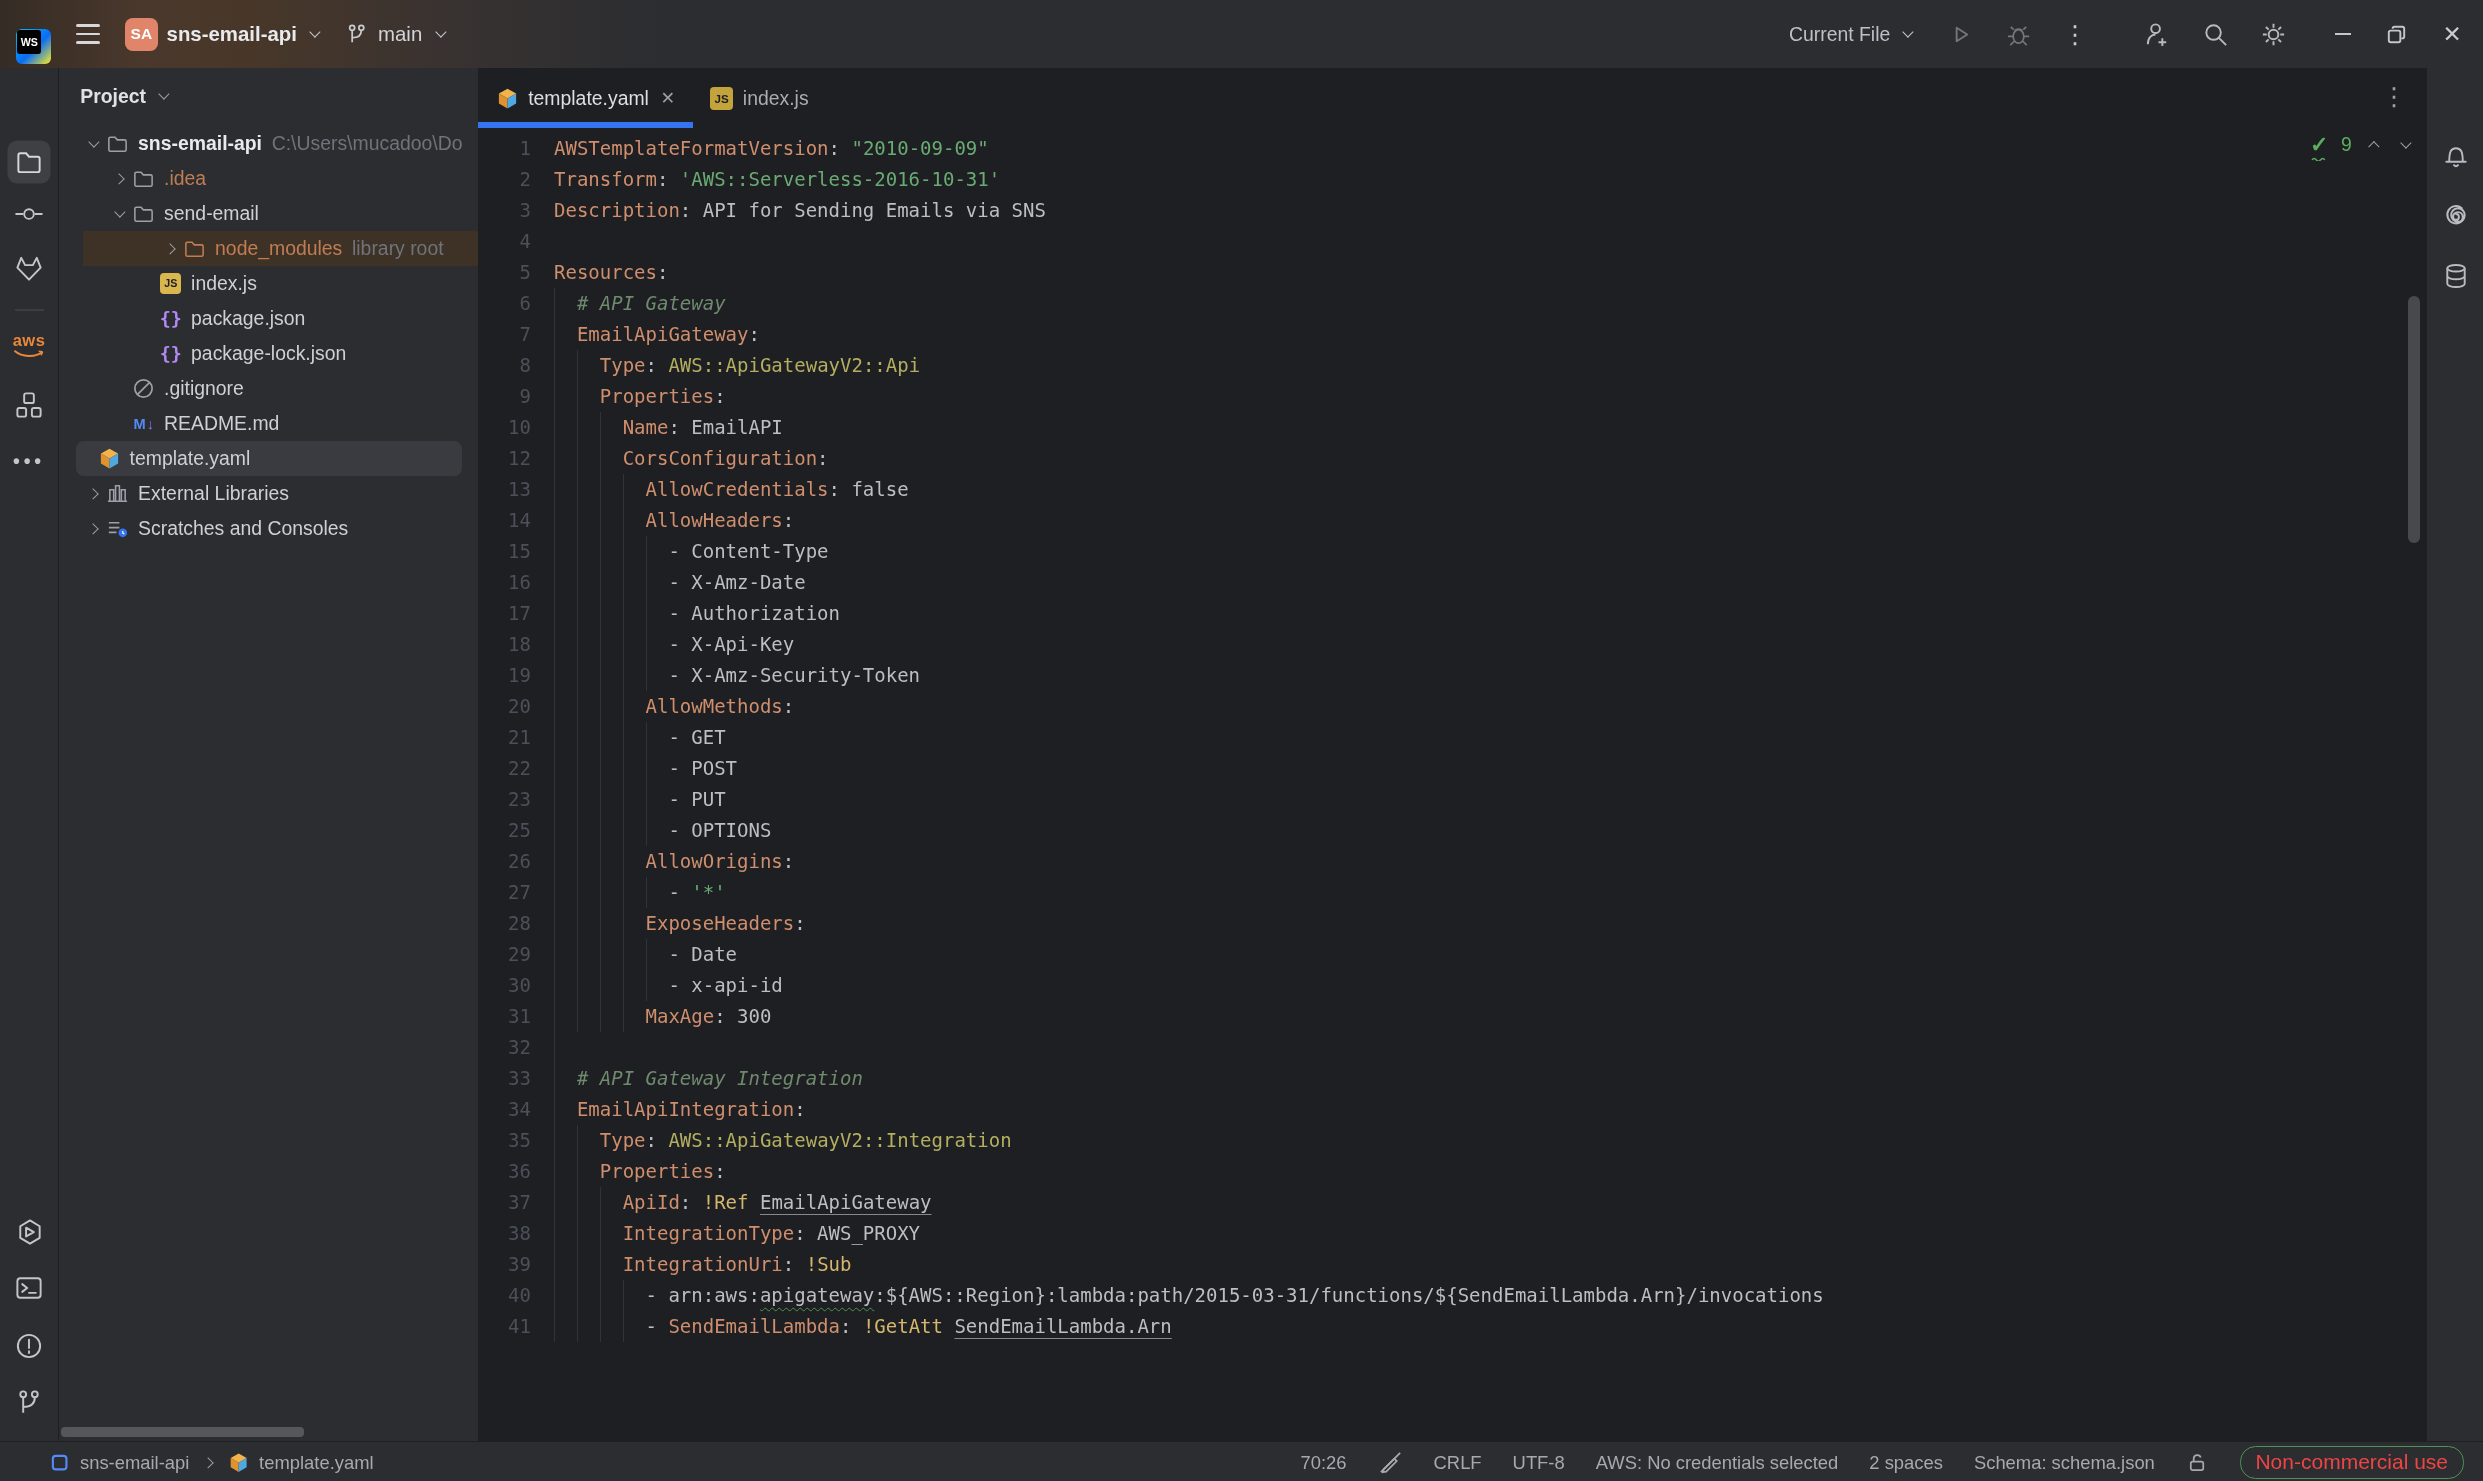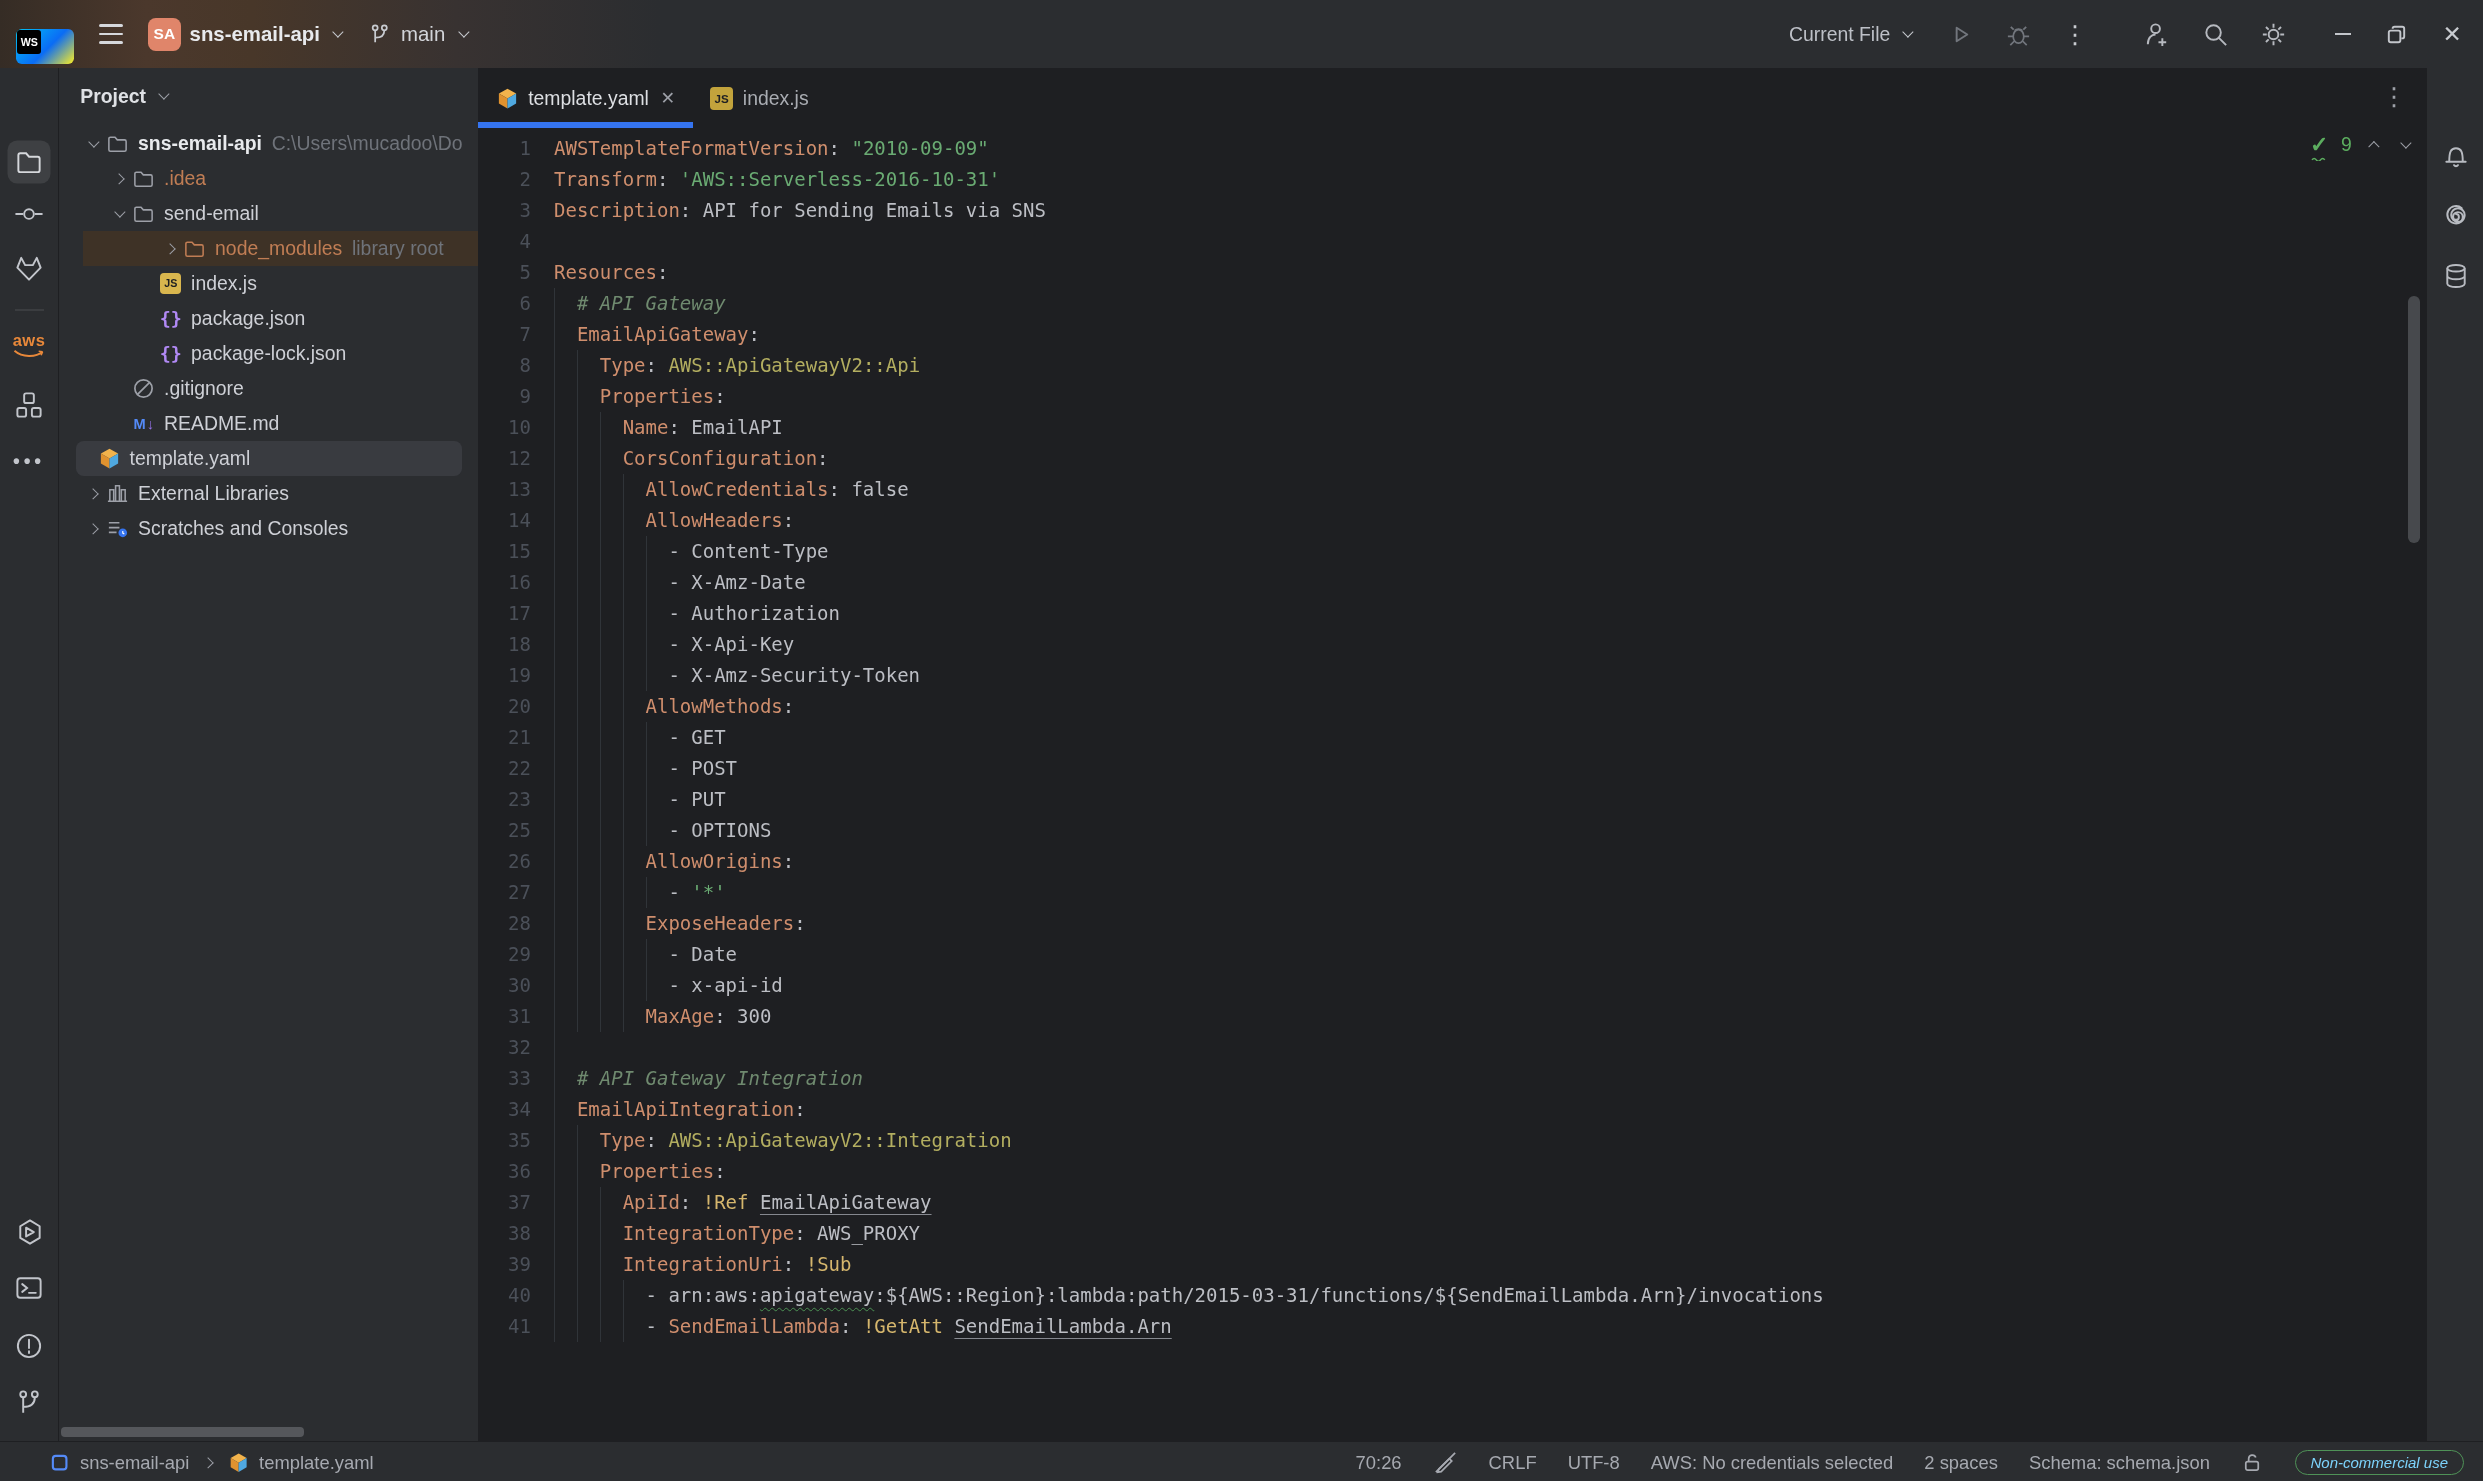--- a/index.html
+++ b/index.html
@@ -5,21 +5,21 @@
   html,body{margin:0;padding:0;background:#1e1f22;}
   .app{position:relative;width:2483px;height:1482px;overflow:hidden;background:#1e1f22;
        font-family:"Liberation Sans",sans-serif;color:#CED0D6;-webkit-font-smoothing:antialiased;}
   svg{display:block}
 
   
   .titlebar{position:absolute;left:0;top:0;width:2483px;height:68px;
     background:linear-gradient(90deg,#352c25 0px,#4b382c 146px,#483729 252px,#383231 456px,#2b2d30 660px,#2b2d30 100%);
     display:flex;align-items:center;}
   .tb-left{display:flex;align-items:center;gap:19.4px;padding-left:15.5px;}
-  .ws-logo{width:58px;height:35px;border-radius:5.8px;position:relative;
+  .ws-logo{width:35px;height:35px;border-radius:5.8px;position:relative;
     background:linear-gradient(135deg,#00C4F4 0%,#0A6CF5 55%,#FDEE21 100%);margin-top:24px;}
   .ws-logo i{position:absolute;left:1.9px;top:1.9px;width:24px;height:24px;background:#000;border-radius:2.9px;
     color:#fff;font-style:normal;font-weight:700;font-size:10.7px;display:flex;align-items:center;justify-content:center;
     font-family:"Liberation Sans",sans-serif;}
   .burger{display:flex;flex-direction:column;gap:5.8px;padding:5.8px;cursor:pointer}
   .burger i{width:24px;height:2.5px;background:#D6D8DC;border-radius:1.9px}
   .avatar{width:33px;height:33px;border-radius:7.8px;background:#E0856A;color:#fff;font-weight:700;font-size:15.5px;
     display:flex;align-items:center;justify-content:center;}
   .proj-w,.branch-w{display:flex;align-items:center;gap:8.7px;}
   .proj-name{font-size:20.4px;font-weight:600;color:#E8EAED;}
@@ -100,21 +100,21 @@
   
   .rstrip{position:absolute;left:2426px;top:68px;width:57px;height:1373px;background:#2b2d30;border-left:1px solid #1e1f22;}
   .rtool{position:absolute;left:50%;transform:translate(-50%,-50%);color:#B8BBC1;}
 
   
   .statusbar{position:absolute;left:0;top:1441px;width:2483px;height:41px;background:#2b2d30;border-top:1px solid #1e1f22;
     display:flex;align-items:center;font-size:18.4px;color:#A6A9B0;}
   .crumbs{display:flex;align-items:center;gap:9.7px;padding-left:49px;}
   .sb-right{margin-left:auto;display:flex;align-items:center;gap:31px;padding-right:19.4px;}
   .sb-item{color:#A6A9B0;}
-  .badge{border:1.5px solid #4F9257;color:#7dd3fc;border-radius:15.5px;padding:2.9px 14.6px 3.9px;font-size:15px;font-style:italic;}
+  .badge{border:1.5px solid #4F9257;color:#ef4444;border-radius:15.5px;padding:2.9px 14.6px 3.9px;font-size:21px;}
   .sb-ico{display:flex;align-items:center;justify-content:center;color:#A6A9B0;}
 </style>
 </head>
 <body>
 
 <div class="app">
 
   <div class="titlebar">
     <div class="tb-left">
       <div class="ws-logo">

